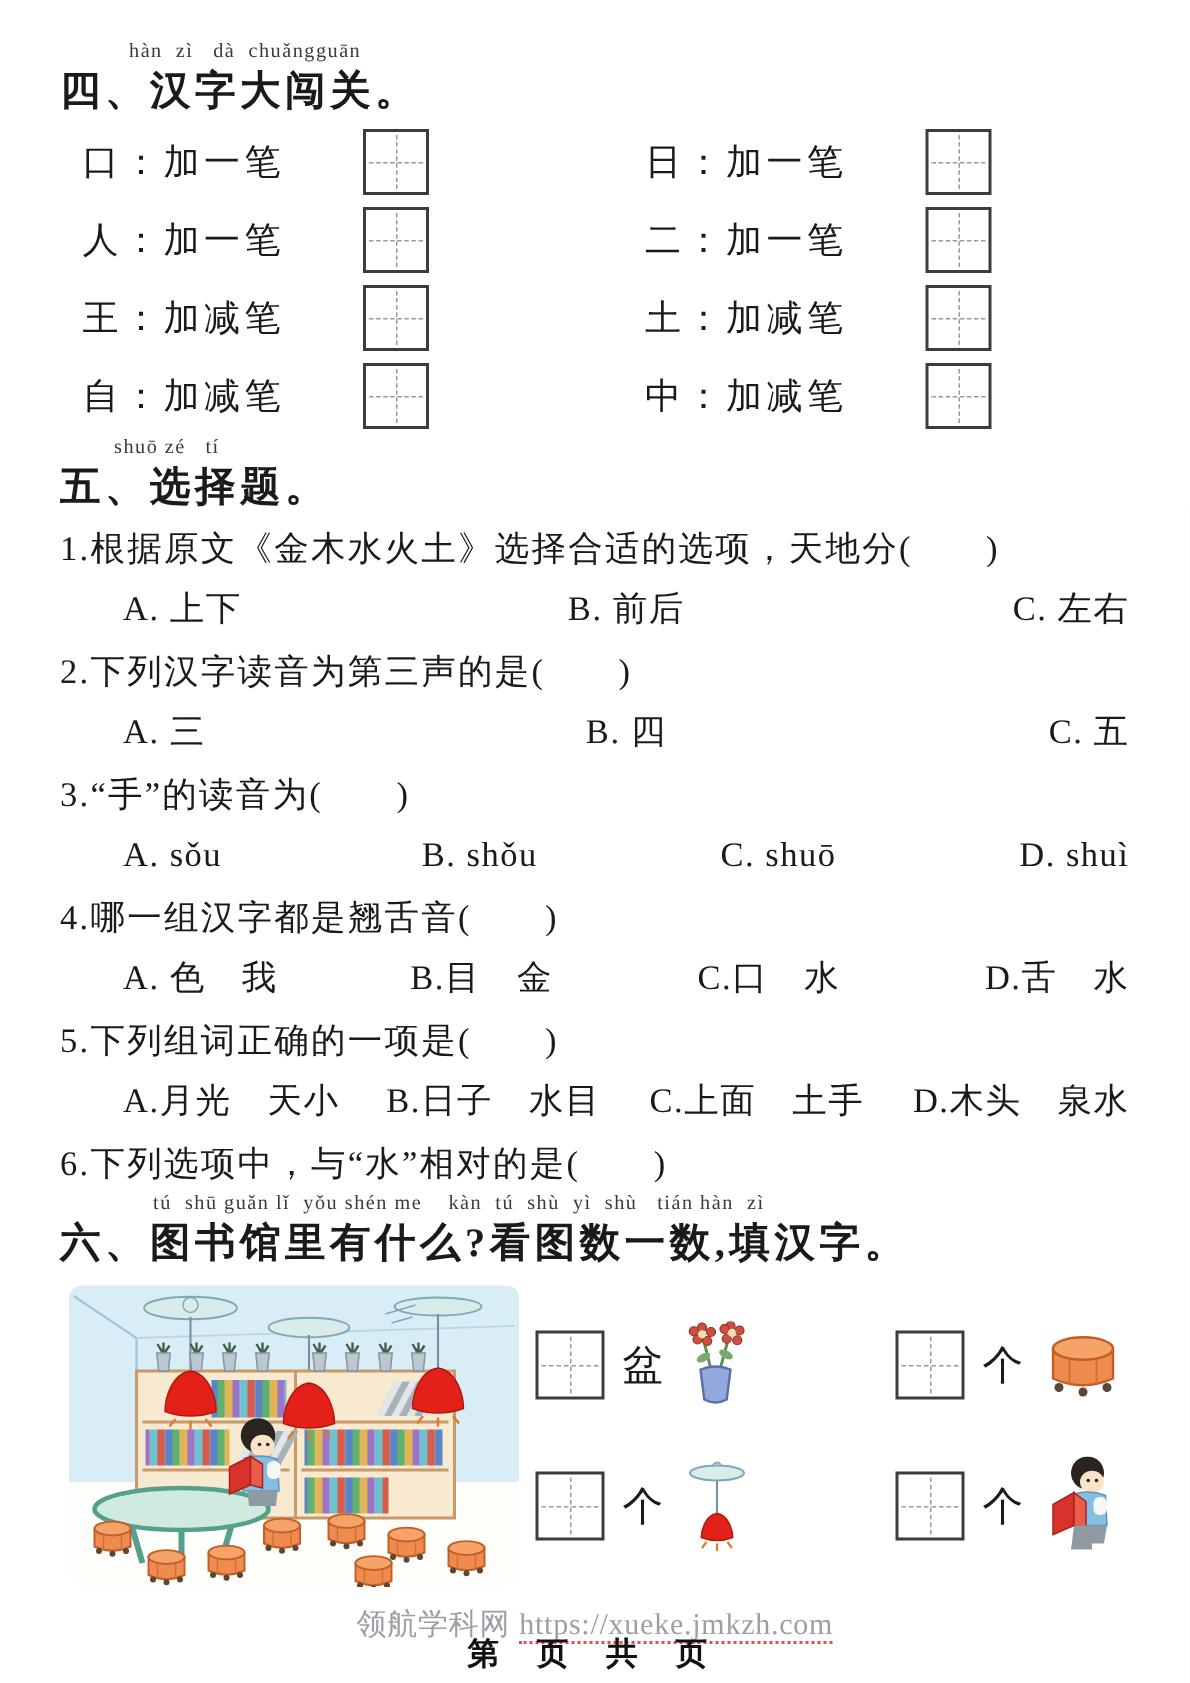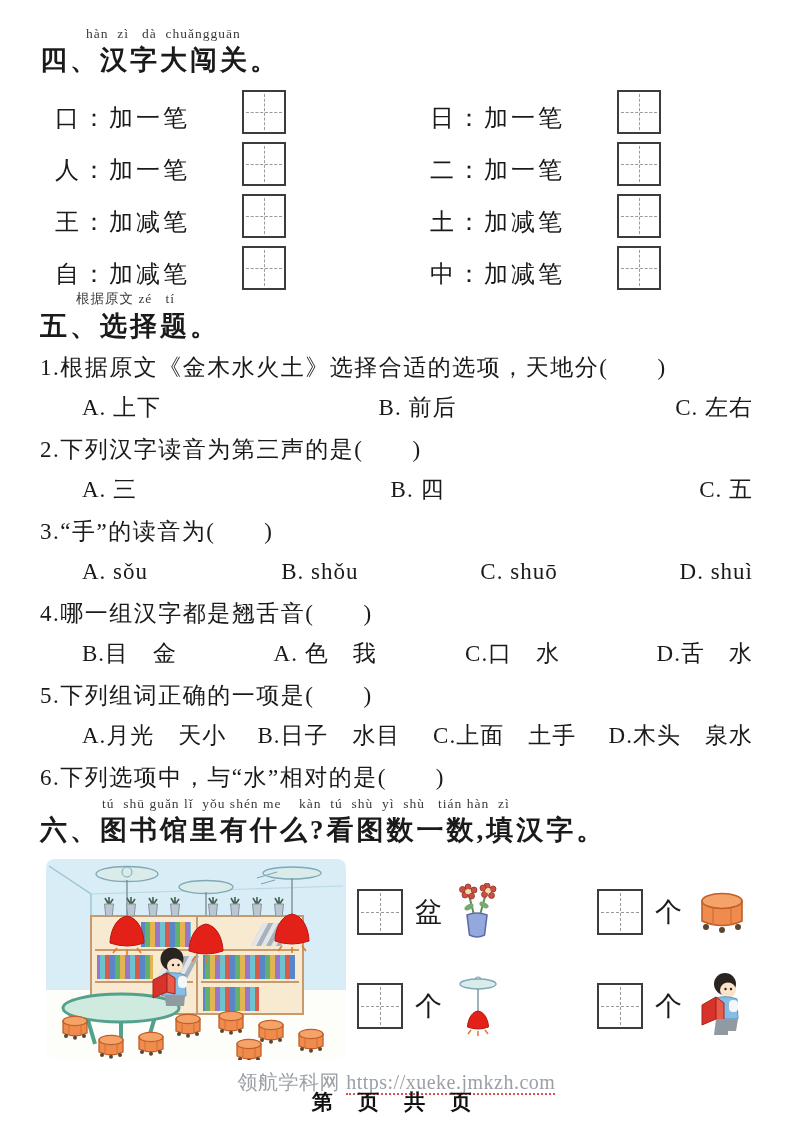--- a/index.html
+++ b/index.html
@@ -9,21 +9,21 @@
     background:#ffffff; overflow:hidden; padding:26px 40px 0; color:#1a1a1a;
   }
   .pinyin {
     font-size:13.5px; color:#3a3a3a; white-space:pre; letter-spacing:1px;
     font-family:"Liberation Serif", serif;
   }
   .sec-title { font-size:27px; font-weight:600; letter-spacing:3px; line-height:36px;font-family:Liberation Serif, serif; }
 
   
   .s4grid { display:grid; grid-template-columns:372px 1fr; margin-top:4px; }
-  .s4row { height:52px; display:flex; align-items:flex-end;gap:19px; }
+  .s4row { height:52px; display:flex; align-items:center;gap:19px; }
   .s4row .s4label { width:168px; margin-left:15px; font-size:24px; letter-spacing:3px; }
   .s4grid .s4row:nth-child(even) .s4label { margin-left:18px; }
   .tzg {
     width:44px; height:44px; border:2px solid #3c3c3c; position:relative;
     background:#fff; flex:none;
   }
   .tzg::before {
     content:""; position:absolute; left:2px; right:2px; top:50%;
     border-top:1.5px dashed #9a9a9a;
   }
@@ -99,21 +99,21 @@
     <div class="s4row">
       <span class="s4label">自：加减笔</span>
       <span class="tzg"></span>
     </div>
     <div class="s4row">
       <span class="s4label">中：加减笔</span>
       <span class="tzg"></span>
     </div>
   </div>
 
-  <div class="pinyin" style="margin-left:36px">根据原文 zé   tí</div>
+  <div class="pinyin" style="margin-left:36px">shuō zé   tí</div>
   <div class="sec-title">五、选择题。</div>
 
   <div class="q">
     <div class="stem">1.根据原文《金木水火土》选择合适的选项，天地分(　　)</div>
     <div class="opts" style="--ow:210px">
       <span>A. 上下</span>
       <span>B. 前后</span>
       <span>C. 左右</span>
     </div>
   </div>
@@ -133,22 +133,22 @@
       <span>A. sǒu</span>
       <span>B. shǒu</span>
       <span>C. shuō</span>
       <span>D. shuì</span>
     </div>
   </div>
 
   <div class="q">
     <div class="stem">4.哪一组汉字都是翘舌音(　　)</div>
     <div class="opts" style="--ow:183px">
+      <span>A. 色　我</span>
       <span>B.目　金</span>
-      <span>A. 色　我</span>
       <span>C.口　水</span>
       <span>D.舌　水</span>
     </div>
   </div>
 
   <div class="q">
     <div class="stem">5.下列组词正确的一项是(　　)</div>
     <div class="opts" style="--ow:170px">
       <span>A.月光　天小</span>
       <span>B.日子　水目</span>

